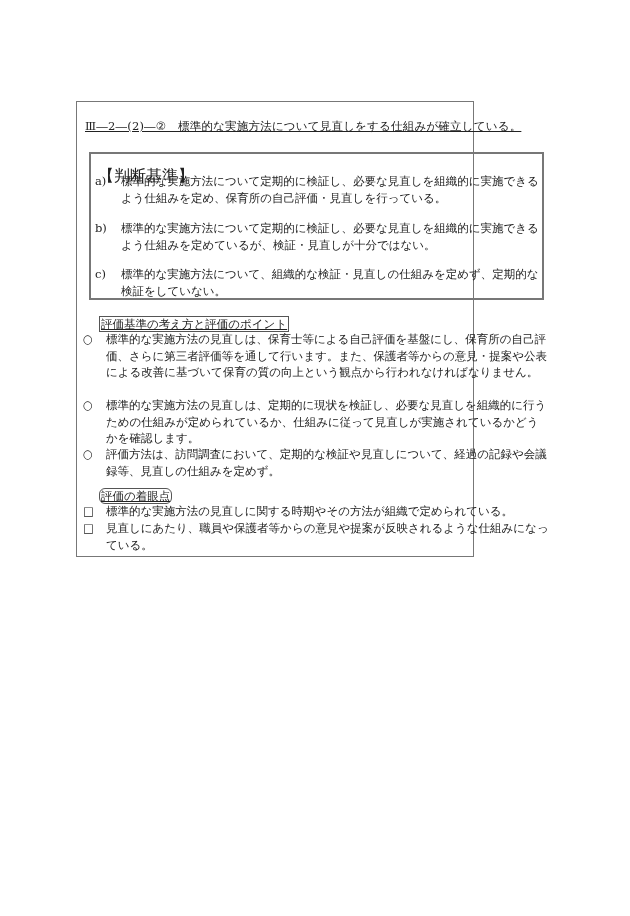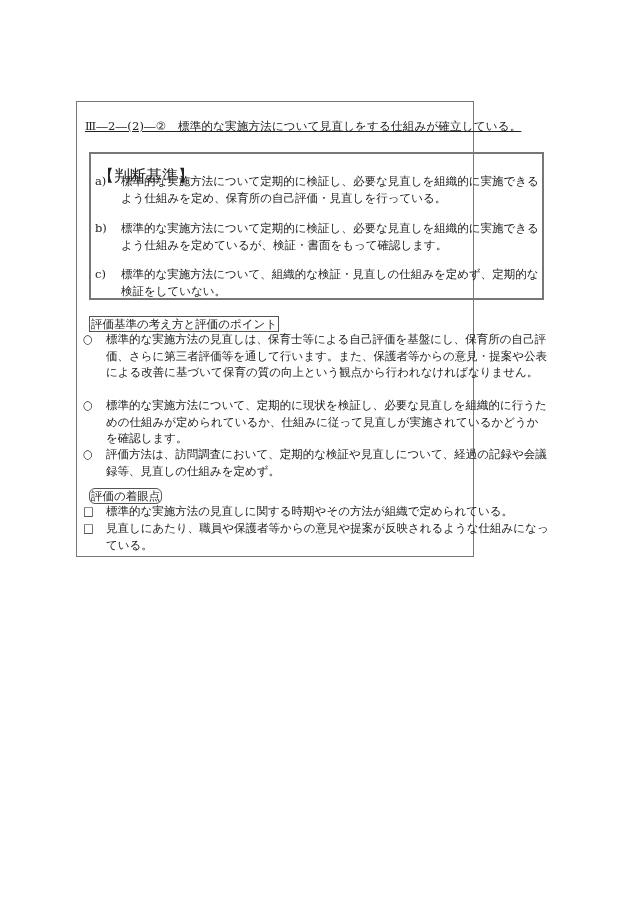--- a/index.html
+++ b/index.html
@@ -4,55 +4,55 @@
 <style>
   html, body { margin:0; padding:0; background:#ffffff; }
   body { width:630px; height:916px; position:relative; font-family:"DejaVu Serif", "Liberation Serif", serif; color:#222; }
   .outer { position:absolute; left:76px; top:101px; width:398px; height:456px; border:1px solid #777; box-sizing:border-box; }
   .title { position:absolute; left:8px; top:17px; font-size:11.5px; line-height:14px; text-decoration:underline; white-space:nowrap; letter-spacing:0.2px; }
   .criteria { position:absolute; left:12px; top:50px; width:455px; height:148px; border:2px solid #777; box-sizing:border-box; }
   .crit-head { position:absolute; left:7px; top:14px; font-size:16px; line-height:15px; }
   .crit-item { position:absolute; left:4px; width:445px; font-size:11.5px; line-height:16.5px; }
   .crit-item .lbl { position:absolute; left:0; top:0; width:28px; }
   .crit-item .txt { display:block; margin-left:26px; }
-  .sec-head { position:absolute; left:12px; font-size:11.5px; line-height:14px; border:1px solid #555; padding:0 1px; white-space:nowrap; }
+  .sec-head { position:absolute; left:22px; font-size:11.5px; line-height:14px; border:1px solid #555; padding:0 1px; white-space:nowrap;text-decoration:underline; }
   .point { position:absolute; left:6px; width:466px; font-size:11.5px; line-height:16.5px; }
   .point .mark { position:absolute; left:0; top:0; width:20px; }
   .point .txt { display:block; margin-left:23px; }
 </style>
 </head>
 <body>
 
 <div class="outer">
   <div class="title">Ⅲ―2―(2)―②　標準的な実施方法について見直しをする仕組みが確立している。</div>
 
   <div class="criteria">
     <div class="crit-head">【判断基準】</div>
     <div class="crit-item" style="top:19px;">
       <span class="lbl">a)</span>
       <span class="txt">標準的な実施方法について定期的に検証し、必要な見直しを組織的に実施できるよう仕組みを定め、保育所の自己評価・見直しを行っている。</span>
     </div>
     <div class="crit-item" style="top:66px;">
       <span class="lbl">b)</span>
-      <span class="txt">標準的な実施方法について定期的に検証し、必要な見直しを組織的に実施できるよう仕組みを定めているが、検証・書面をもって確認します。</span>
+      <span class="txt">標準的な実施方法について定期的に検証し、必要な見直しを組織的に実施できるよう仕組みを定めているが、検証・見直しが十分ではない。</span>
     </div>
     <div class="crit-item" style="top:112px;">
       <span class="lbl">c)</span>
       <span class="txt">標準的な実施方法について、組織的な検証・見直しの仕組みを定めず、定期的な検証をしていない。</span>
     </div>
   </div>
 
   <div class="sec-head" style="top:214px;">評価基準の考え方と評価のポイント</div>
   <div class="point" style="top:229px;">
     <span class="mark">○</span>
     <span class="txt">標準的な実施方法の見直しは、保育士等による自己評価を基盤にし、保育所の自己評価、さらに第三者評価等を通して行います。また、保護者等からの意見・提案や公表による改善に基づいて保育の質の向上という観点から行われなければなりません。</span>
   </div>
   <div class="point" style="top:295px;">
     <span class="mark">○</span>
-    <span class="txt">標準的な実施方法について、定期的に現状を検証し、必要な見直しを組織的に行うための仕組みが定められているか、仕組みに従って見直しが実施されているかどうかを確認します。</span>
+    <span class="txt">標準的な実施方法の見直しは、定期的に現状を検証し、必要な見直しを組織的に行うための仕組みが定められているか、仕組みに従って見直しが実施されているかどうかを確認します。</span>
   </div>
   <div class="point" style="top:344px;">
     <span class="mark">○</span>
     <span class="txt">評価方法は、訪問調査において、定期的な検証や見直しについて、経過の記録や会議録等、見直しの仕組みを定めず。</span>
   </div>
 
   <div class="sec-head" style="top:386px;border-radius:6px;">評価の着眼点</div>
   <div class="point" style="top:401px;">
     <span class="mark">□</span>
     <span class="txt">標準的な実施方法の見直しに関する時期やその方法が組織で定められている。</span>

